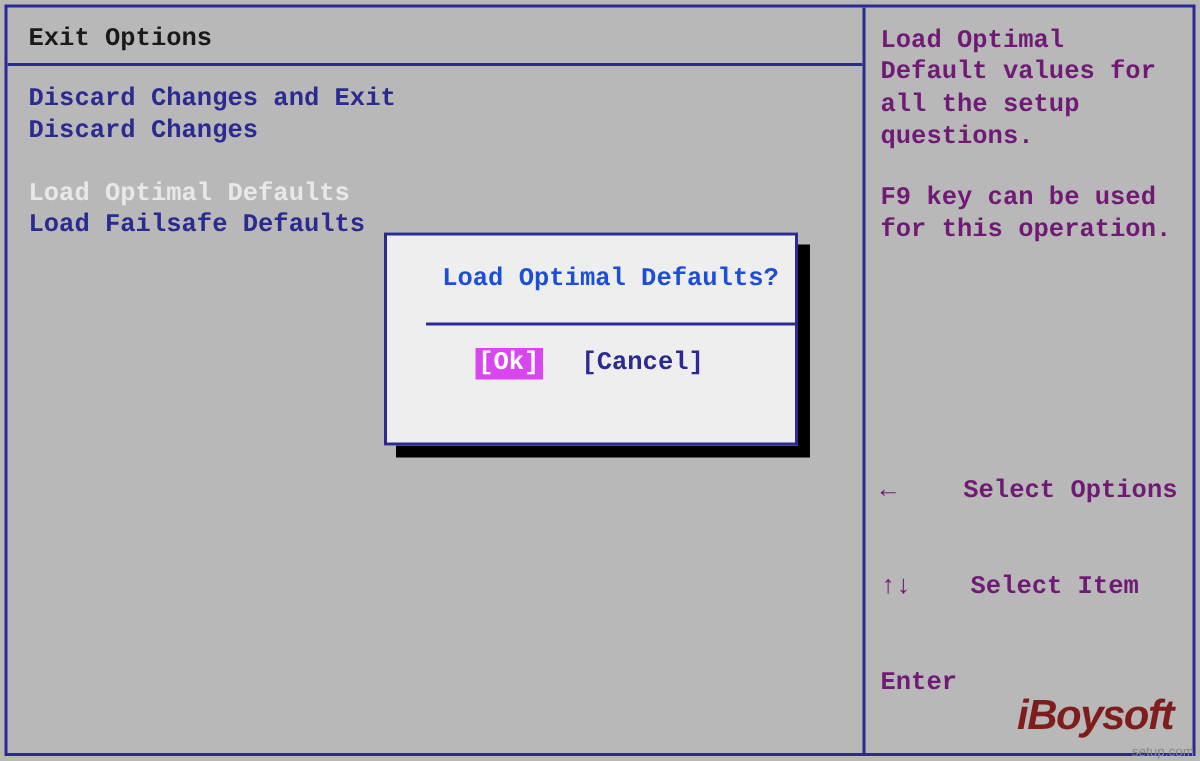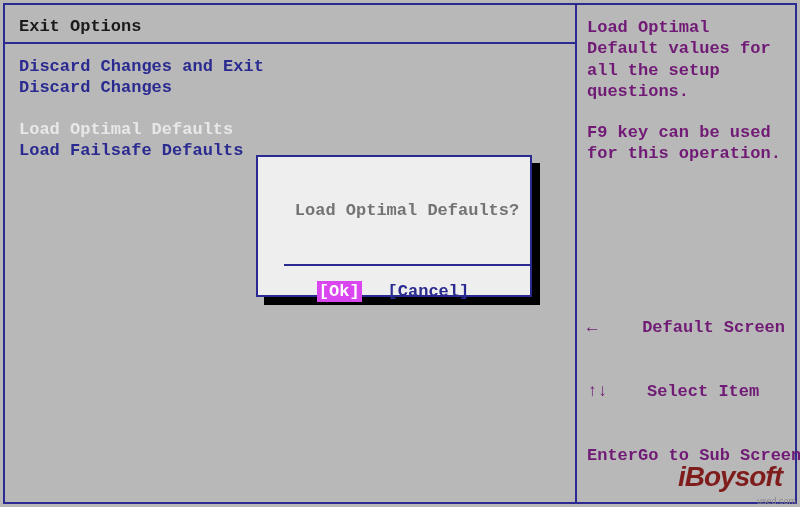--- a/index.html
+++ b/index.html
@@ -48,25 +48,25 @@
   
   .dialog {
     position: absolute;
     left: 256px; top: 155px;
     width: 276px; height: 142px;
     background: #eeeeee;
     border: 2px solid #2a2a90;
     box-shadow: 8px 8px 0 0 #000;
   }
   .dialog-body {
-    height: 109px;
+    height: 60px;
     display: flex;
     align-items: center;
     justify-content: center;
-    color: #737373;
+    color: #1d4ed8;
     border-bottom: 2px solid #2a2a90;
     margin-left: 26px;
   }
   .dialog-buttons {
     height: 50px;
     display: flex;
     align-items: center;
     justify-content: center;
     gap: 24px;
   }
@@ -113,32 +113,32 @@
     <div class="gap"></div>
     <div class="item highlight">Load Optimal Defaults</div>
     <div class="item">Load Failsafe Defaults</div>
   </div>
   <div class="right-panel">
     <div class="help-text">Load Optimal Default values for all the setup questions.</div>
     <div style="height:20px"></div>
     <div class="help-text">F9 key can be used for this operation.</div>
     <div style="height:110px"></div>
     <div class="legend">
-      <div class="legend-row"><span class="legend-key">←</span><span>Default Screen</span></div>
+      <div class="legend-row"><span class="legend-key">←</span><span>Select Options</span></div>
       <div class="legend-row"><span class="legend-key">↑↓</span><span>Select Item</span></div>
-      <div class="legend-row"><span class="legend-key">Enter</span><span>Go to Sub Screen</span></div>
+      <div class="legend-row"><span class="legend-key">Enter</span></div>
       <div class="legend-row"><span class="legend-key">F1</span><span>General Help</span></div>
       
       
     </div>
   </div>
 </div>
 
 <div class="dialog">
   <div class="dialog-body">Load Optimal Defaults?</div>
   <div class="dialog-buttons">
     <button class="btn selected">[Ok]</button>
     <button class="btn normal">[Cancel]</button>
   </div>
 </div>
 
 <div class="watermark">iBoysoft</div>
-<div class="source">used.com</div>
+<div class="source">setup.com</div>
 
 </body></html>

